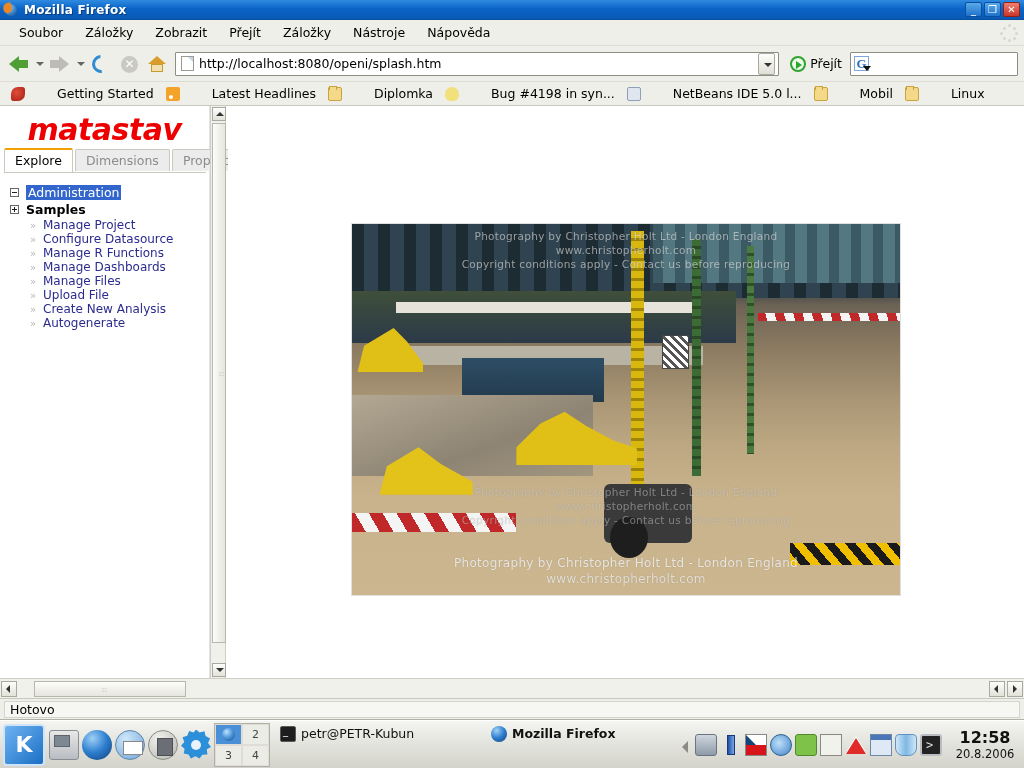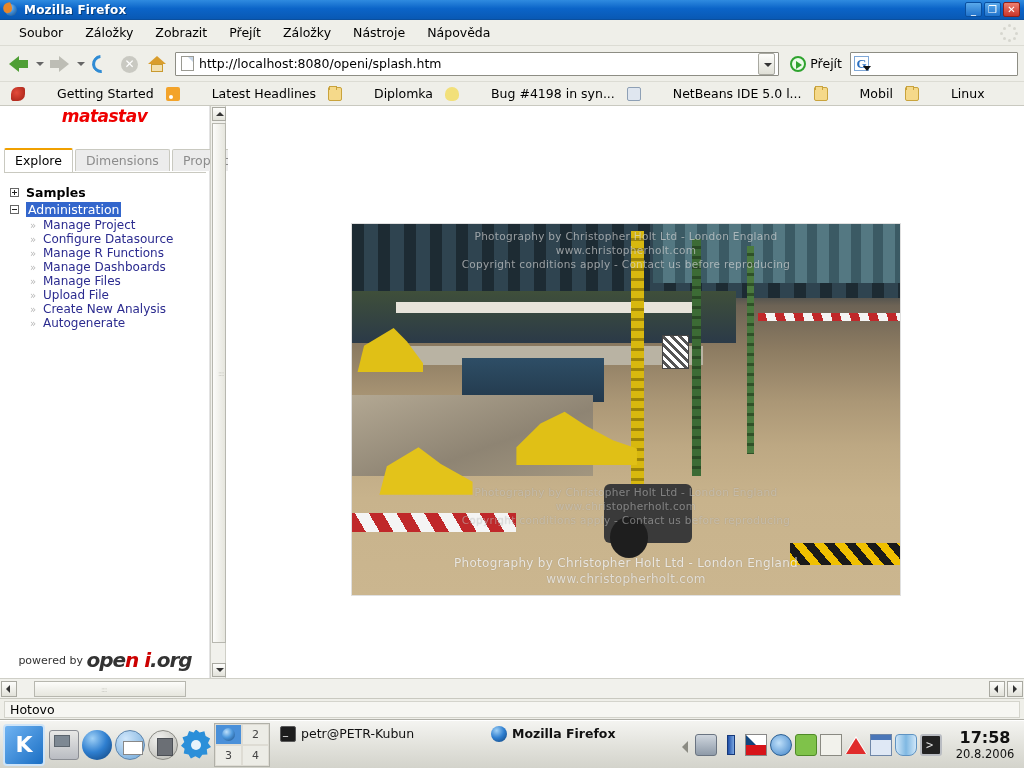--- a/index.html
+++ b/index.html
@@ -197,23 +197,23 @@
     position:absolute; left:0; top:106px; width:1024px; height:592px;
     background:#ffffff; overflow:hidden;
   }
 
   
   .leftframe {
     position:absolute; left:0; top:0; width:210px; height:572px;
     background:#fff; border-right:1px solid #e3e3e3;
   }
   .logo {
-    text-align:center; 
+    text-align:center; padding-top:6px;
     font-family:"DejaVu Sans", sans-serif;
-    font-weight:bold; font-style:italic; font-size:17px; color:#ee0000;
+    font-weight:bold; font-style:italic; font-size:30px; color:#ee0000;
     letter-spacing:-0.5px;
   }
   .tabs {
     position:absolute; left:4px; top:42px; display:flex; align-items:center; height:24px;
   }
   .tab {
     height:22px; padding:3px 10px 0 10px;
     font-size:12.5px; border:1px solid #c9c9c0; border-bottom:none;
     background:#ececec; color:#8c8c8c; cursor:pointer;
     border-radius:2px 2px 0 0; margin-right:2px; white-space:nowrap;
@@ -642,26 +642,26 @@
 
       <div class="tabs">
         <div class="tab active">Explore</div>
         <div class="tab">Dimensions</div>
         <div class="tab">Properties</div>
       </div>
       <div class="tabline"></div>
 
       <div class="tree">
         <div class="tnode">
+          <div class="tbox"></div>
+          <div class="tlabel sel">Administration</div>
+        </div>
+        <div class="tnode">
           <div class="tbox plus"></div>
           <div class="tlabel">Samples</div>
-        </div>
-        <div class="tnode">
-          <div class="tbox"></div>
-          <div class="tlabel sel">Administration</div>
         </div>
 
         <div class="tchild">
           <span class="chev">»</span>
           <a>Manage Project</a>
         </div>
         <div class="tchild">
           <span class="chev">»</span>
           <a>Configure Datasource</a>
         </div>
@@ -684,24 +684,20 @@
         <div class="tchild">
           <span class="chev">»</span>
           <a>Create New Analysis</a>
         </div>
         <div class="tchild">
           <span class="chev">»</span>
           <a>Autogenerate</a>
         </div>
       </div>
 
-      <div class="powered">
-        <span class="pb">powered by</span>
-        <span class="ologo"><span>ope</span><span class="red">n i</span><span>.org</span></span>
-      </div>
     </div>
 
     <div class="vscroll">
       <div class="vs-up"></div>
       <div class="vs-thumb">
           <div class="grip">::::</div>
         </div>
       <div class="vs-dn"></div>
     </div>
 
@@ -806,18 +802,18 @@
       <div class="ti ti-shot"></div>
       <div class="ti ti-warn">
           <i></i>
         </div>
       <div class="ti ti-win"></div>
       <div class="ti ti-cup"></div>
       <div class="ti ti-term2"></div>
     </div>
 
     <div class="clock">
-      <div class="time">17:58</div>
+      <div class="time">12:58</div>
       <div class="date">20.8.2006</div>
     </div>
   </div>
 
 </div>
 
 </body></html>

